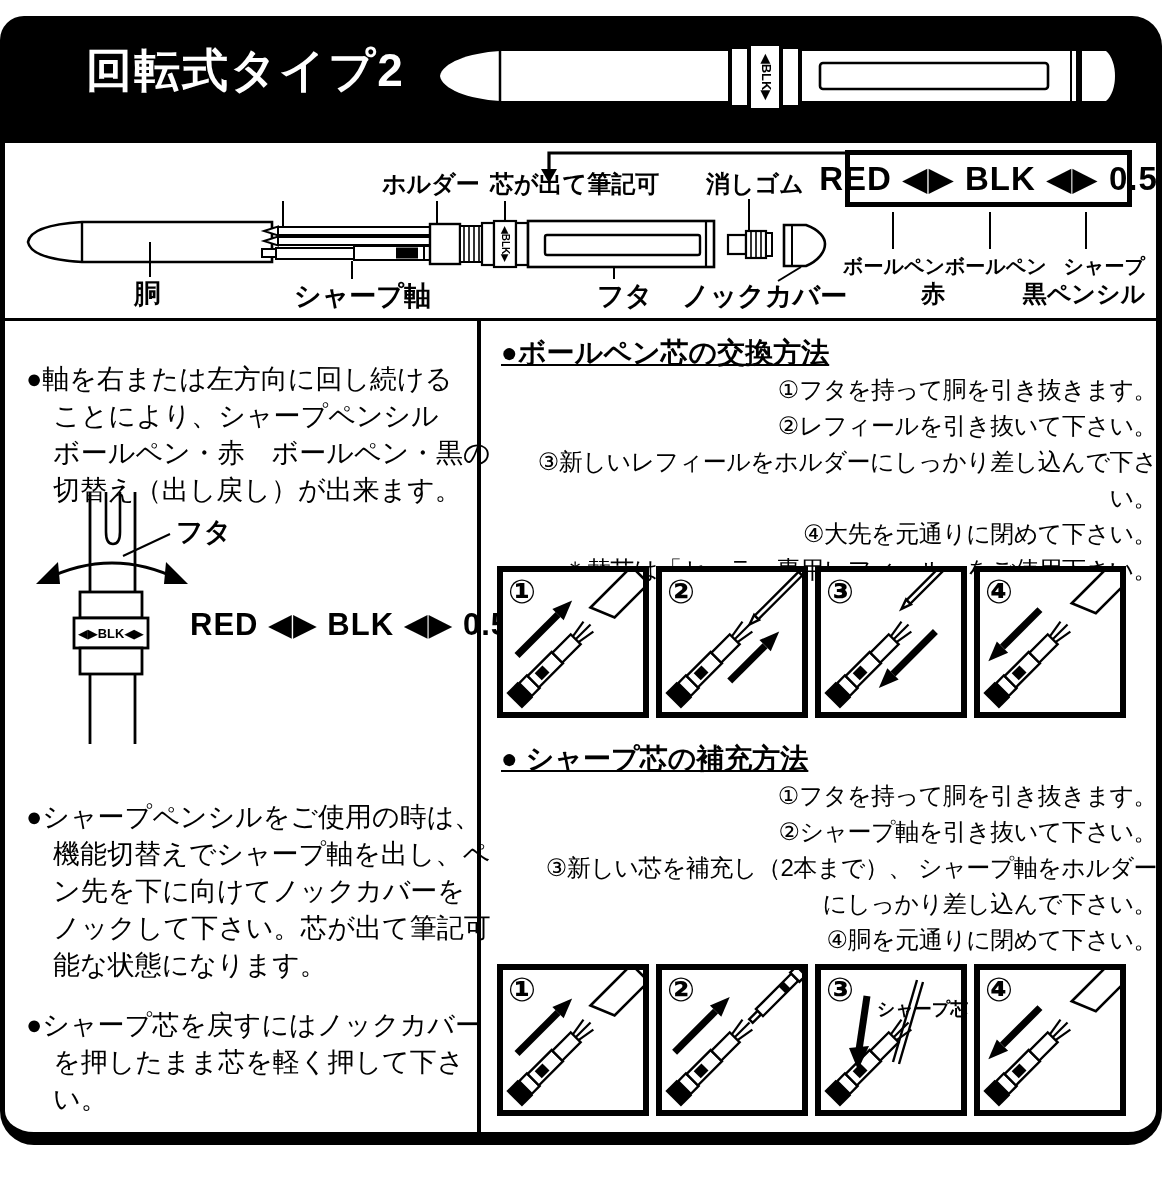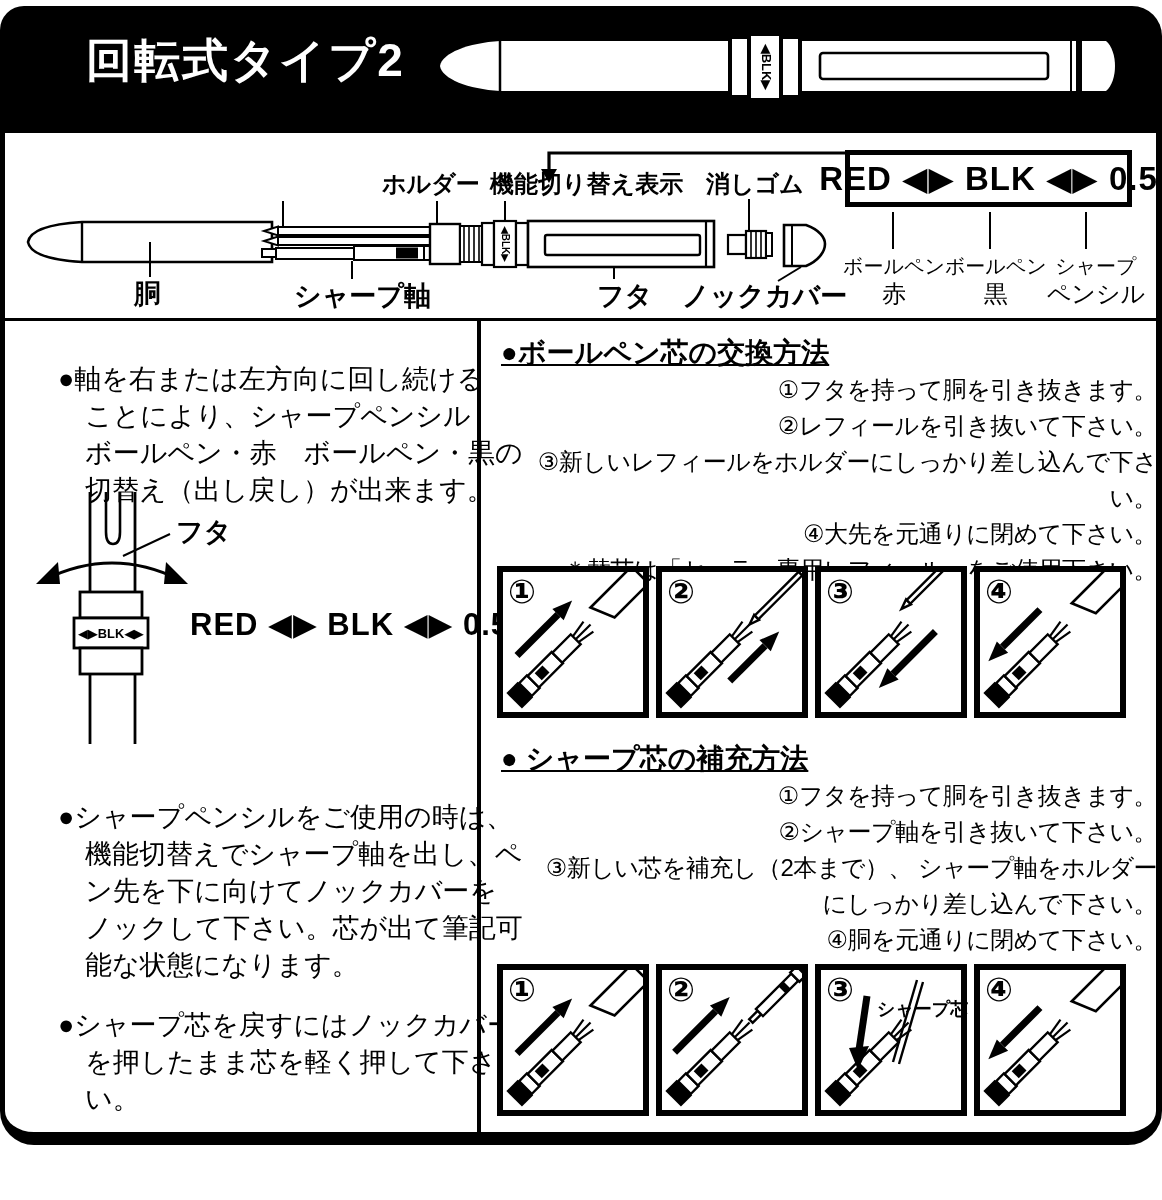--- a/index.html
+++ b/index.html
@@ -1,48 +1,48 @@
 <!DOCTYPE html>
 <html><head>
 <meta charset="utf-8">
 <style>
   html,body{margin:0;padding:0;background:#ffffff;}
   .page{position:relative;width:1162px;height:1200px;background:#fff;overflow:hidden;
         font-family:"Liberation Sans","DejaVu Sans",sans-serif;color:#000;}
   .abs{position:absolute;}
 
   
-  .banner{position:absolute;left:0;top:6px;width:1162px;height:127px;background:#000;
+  .banner{position:absolute;left:0;top:16px;width:1162px;height:127px;background:#000;
           border-radius:24px 30px 0 0;}
   .page-title{position:absolute;left:86px;top:24px;color:#fff;font-size:46px;font-weight:bold;
               letter-spacing:2px;white-space:nowrap;}
   .banner-note{position:absolute;right:30px;top:92px;color:#fff;font-size:24px;font-weight:500;
                white-space:nowrap;letter-spacing:-0.5px;}
 
   
   .frame{position:absolute;left:0;top:127px;width:1162px;height:1018px;box-sizing:border-box;
          border-style:solid;border-color:#000;border-width:0 6px 13px 5px;
          border-radius:0 0 34px 34px;background:transparent;}
   .col-divider{position:absolute;left:477px;top:320px;width:4px;height:813px;background:#000;}
   .row-divider{position:absolute;left:4px;top:318px;width:1152px;height:3px;background:#000;}
 
   
   .plabel{position:absolute;font-weight:bold;font-size:24px;white-space:nowrap;}
   .plabel2{position:absolute;font-weight:bold;font-size:27px;white-space:nowrap;}
   .indicator-box{position:absolute;left:845px;top:150px;width:287px;height:57px;box-sizing:border-box;
                  border:5px solid #000;background:#fff;display:flex;align-items:center;justify-content:center;
                  font-size:33px;font-weight:bold;white-space:nowrap;letter-spacing:1px;}
   .legend{position:absolute;left:843px;top:253px;width:292px;display:flex;}
-  .legend-item{flex:1;text-align:center;font-weight:normal;line-height:27px;white-space:nowrap;}
+  .legend-item{flex:1;text-align:right;font-weight:bold;line-height:27px;white-space:nowrap;}
   .legend-item .l1{font-size:20px;}
   .legend-item .l2{font-size:24px;}
 
   
   .bullet{position:absolute;left:26px;width:440px;font-size:27px;line-height:37px;
-          white-space:pre-line;padding-left:1em;text-indent:-1em;font-weight:500;margin-left:32px;}
+          white-space:pre-line;padding-left:1em;text-indent:-1em;font-weight:500;}
   .cap-label{position:absolute;left:176px;top:514px;font-size:27px;font-weight:bold;}
   .rotate-indicator{position:absolute;left:190px;top:606px;font-size:31px;font-weight:bold;
                     letter-spacing:1px;white-space:nowrap;}
 
   
   .sec-head{position:absolute;left:501px;font-size:28px;font-weight:bold;white-space:nowrap;text-decoration:underline;}
   .steps{position:absolute;left:501px;width:656px;font-size:24px;line-height:36px;
          white-space:pre-line;font-weight:500;letter-spacing:-0.5px;text-align:right;}
 
   
@@ -129,21 +129,21 @@
 
     <polyline points="845,26 549,26 549,42" fill="none" stroke="#000" stroke-width="3.2"></polyline>
     <polygon points="541,42 557,42 549,56" fill="#000"></polygon>
 
     <line x1="893" y1="85" x2="893" y2="122" stroke="#000" stroke-width="2"></line>
     <line x1="990" y1="85" x2="990" y2="122" stroke="#000" stroke-width="2"></line>
     <line x1="1086" y1="85" x2="1086" y2="122" stroke="#000" stroke-width="2"></line>
   </svg>
 
   <div class="plabel" style="left:382px;top:168px">ホルダー</div>
-  <div class="plabel" style="left:490px;top:168px">機能切り替え表示</div>
+  <div class="plabel" style="left:490px;top:168px">芯が出て筆記可</div>
   <div class="plabel" style="left:706px;top:168px">消しゴム</div>
   <div class="plabel2" style="left:134px;top:276px">胴</div>
   <div class="plabel2" style="left:294px;top:278px">シャープ軸</div>
   <div class="plabel2" style="left:597px;top:278px">フタ</div>
   <div class="plabel2" style="left:682px;top:278px">ノックカバー</div>
 
   <div class="indicator-box">RED ◀▶ BLK ◀▶ 0.5</div>
   <div class="legend">
     <div class="legend-item">
       <div class="l1">ボールペン</div>

